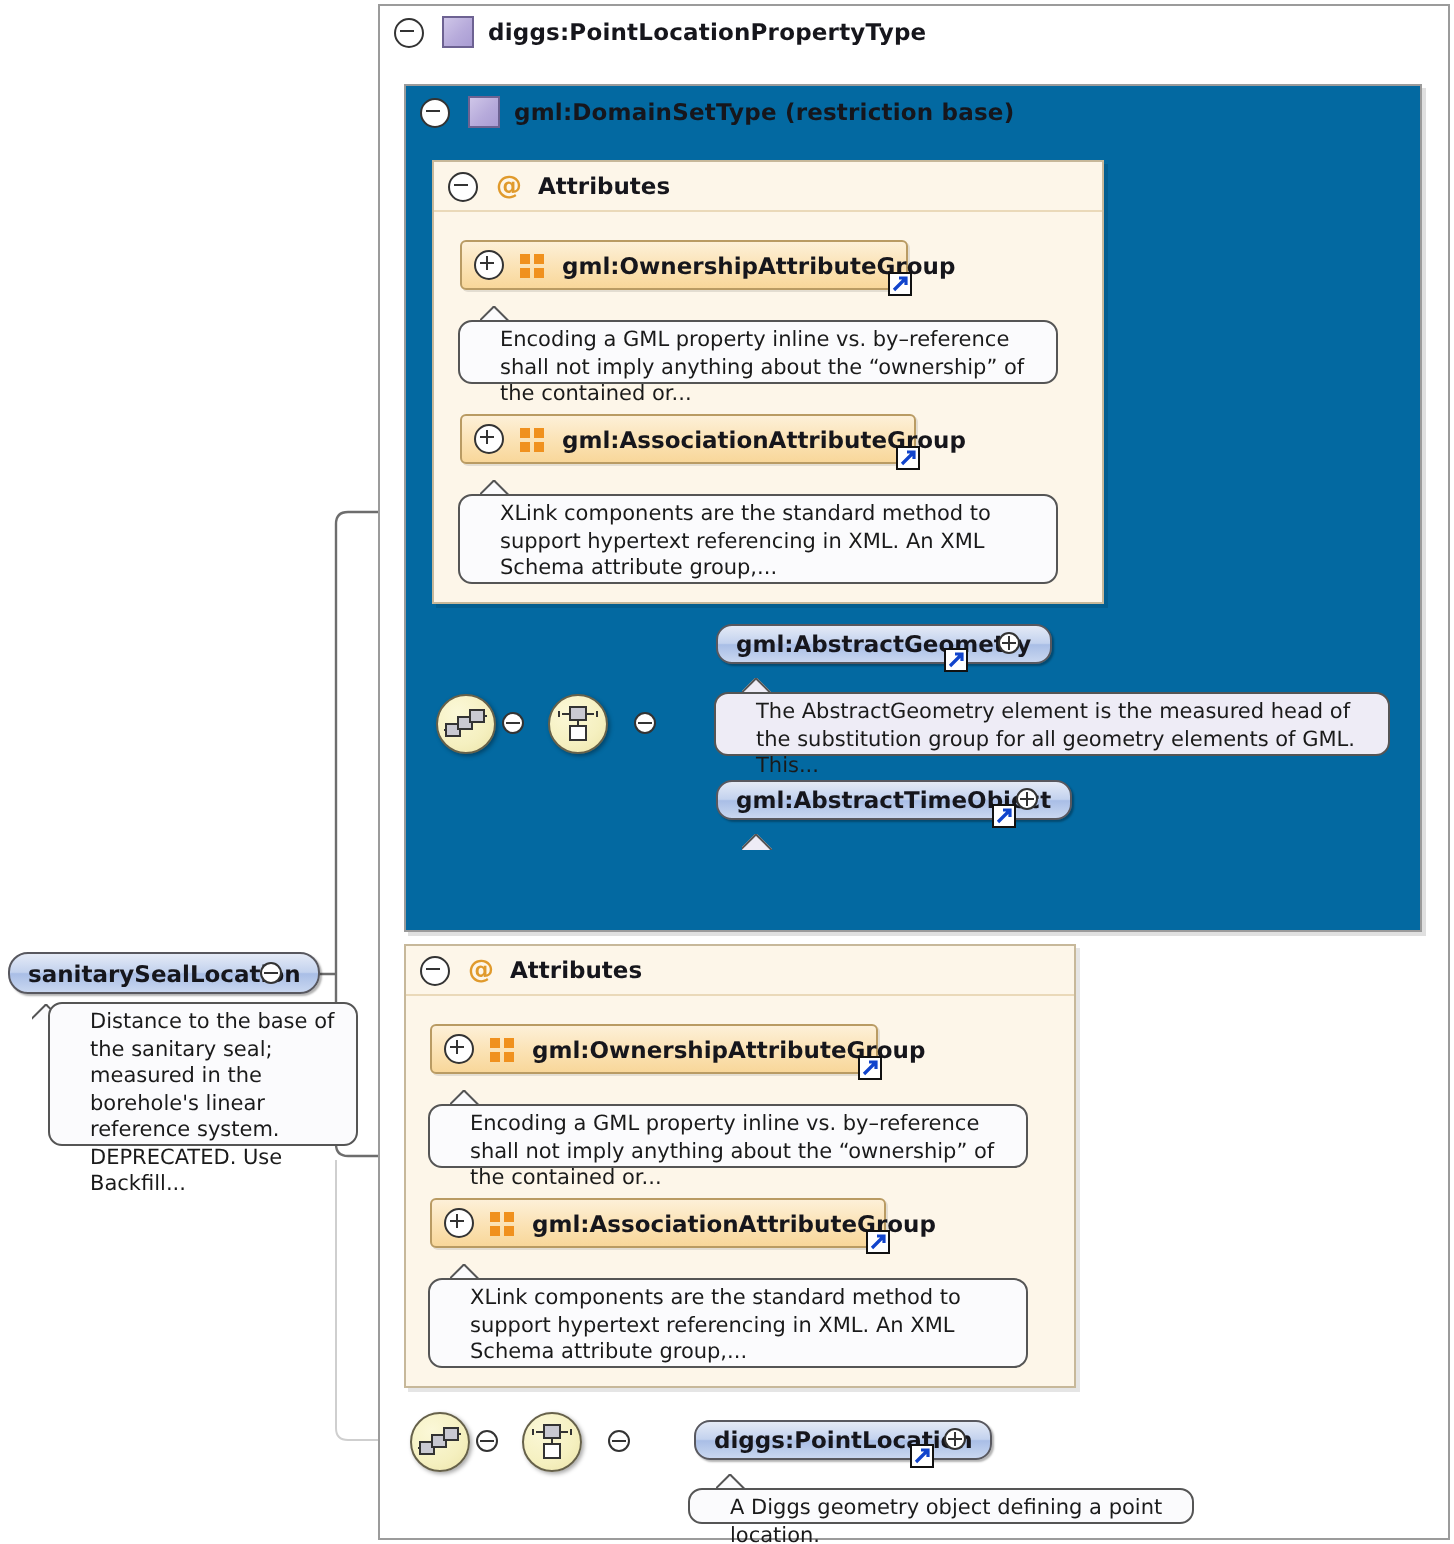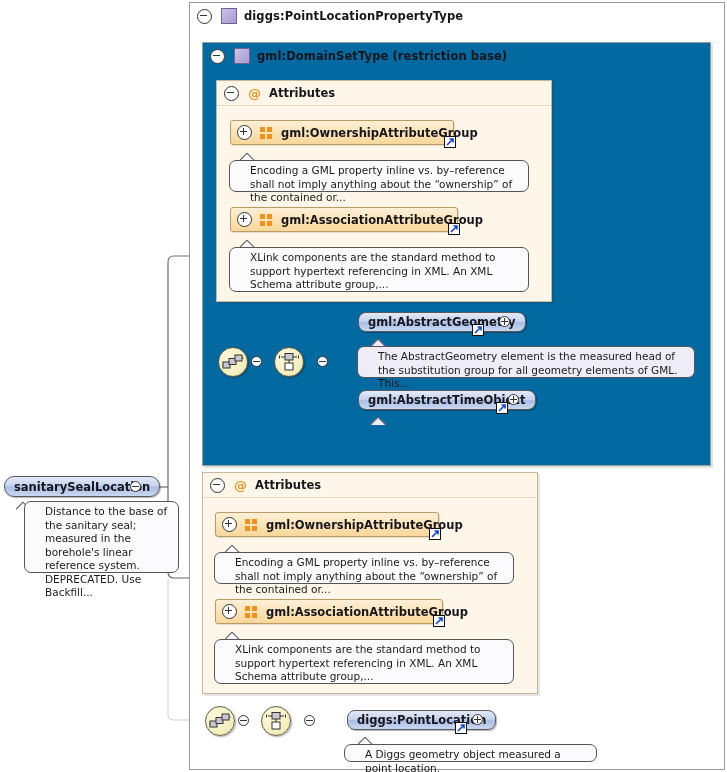--- a/index.html
+++ b/index.html
@@ -447,16 +447,16 @@
     <span>diggs:PointLocation</span>
   </div>
   <span class="link-badge abs" style="left:455px; top:722px;">
     <svg width="10" height="10" viewBox="0 0 10 10">
         <path d="M2 8 L8 2 M4.5 2 H8 V5.5" stroke="#1144cc" stroke-width="1.6" fill="none"></path>
       </svg>
   </span>
   <span class="mini plus abs" style="left:472px; top:714px;"></span>
   <div class="doc-tail" style="left:358px; top:737px;"></div>
   <div class="doc-box abs" style="left:344px; top:744px; width:253px; height:18px;">
-    <span>A Diggs geometry object measured a point location.</span>
+    <span>A Diggs geometry object defining a point location.</span>
   </div>
 
 </div>
 
 </body></html>

